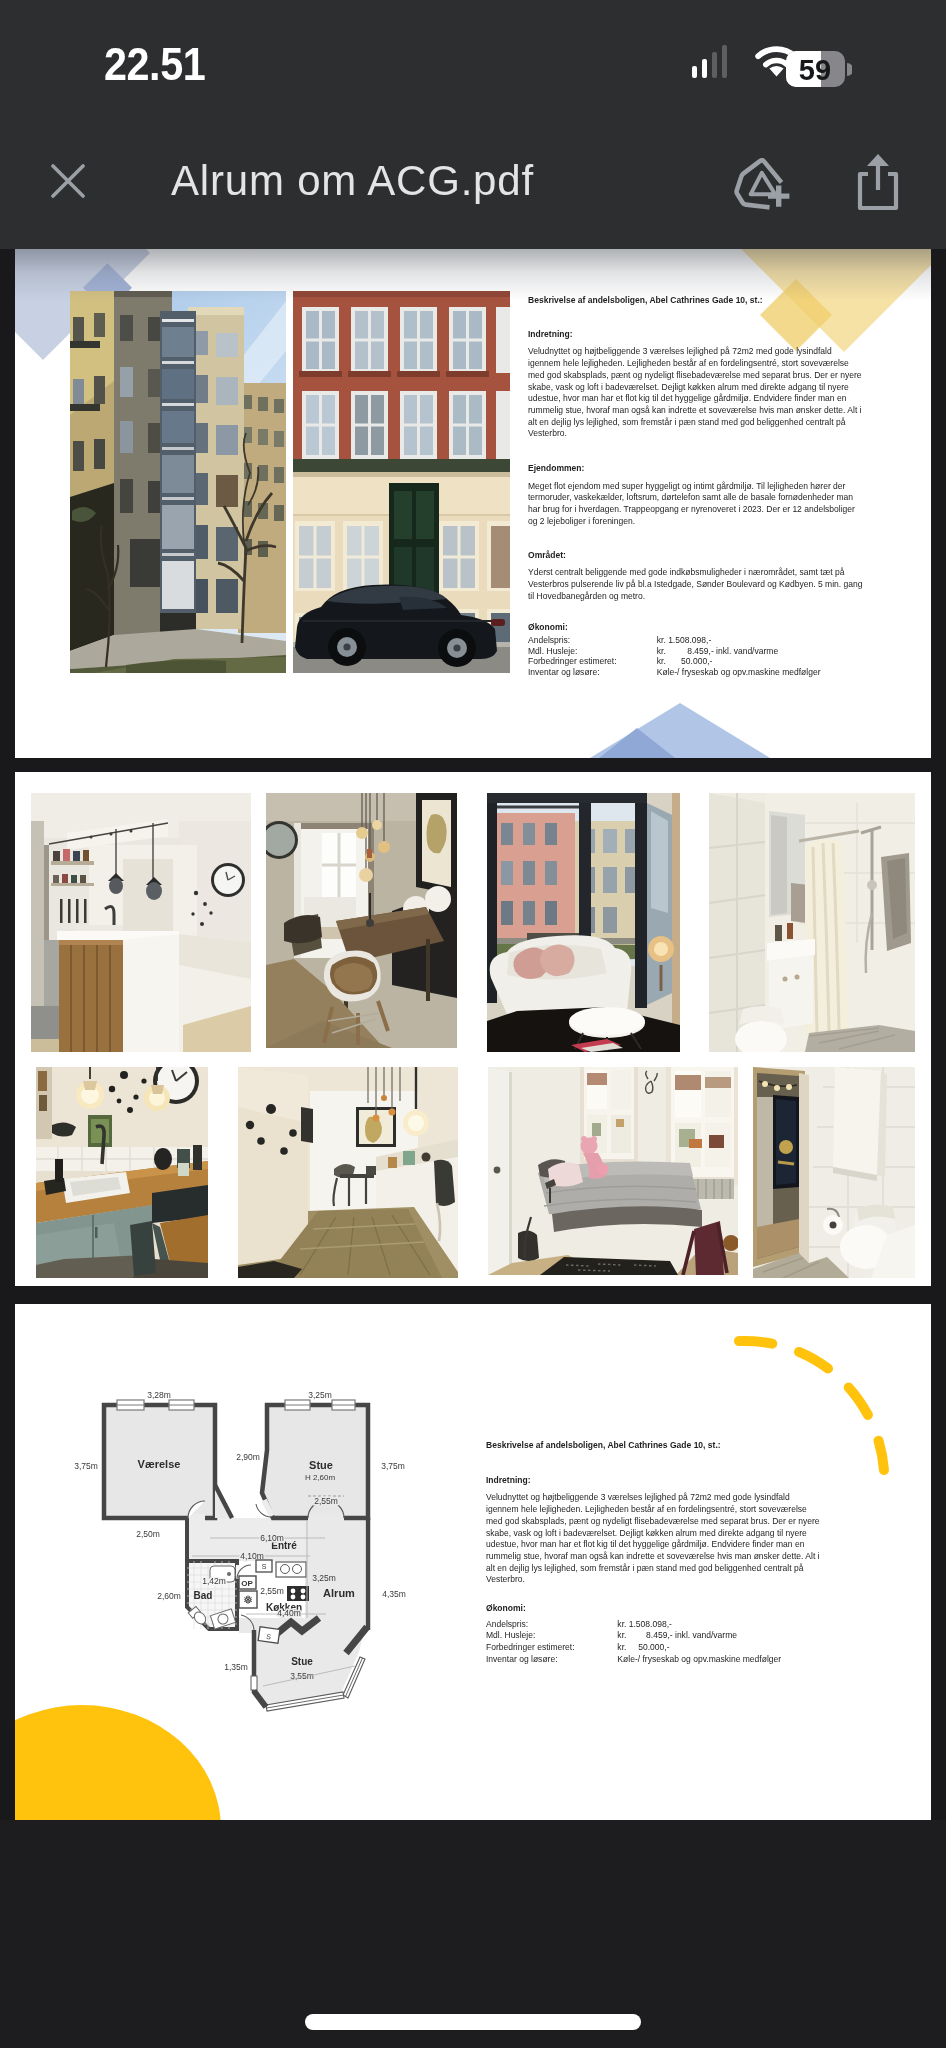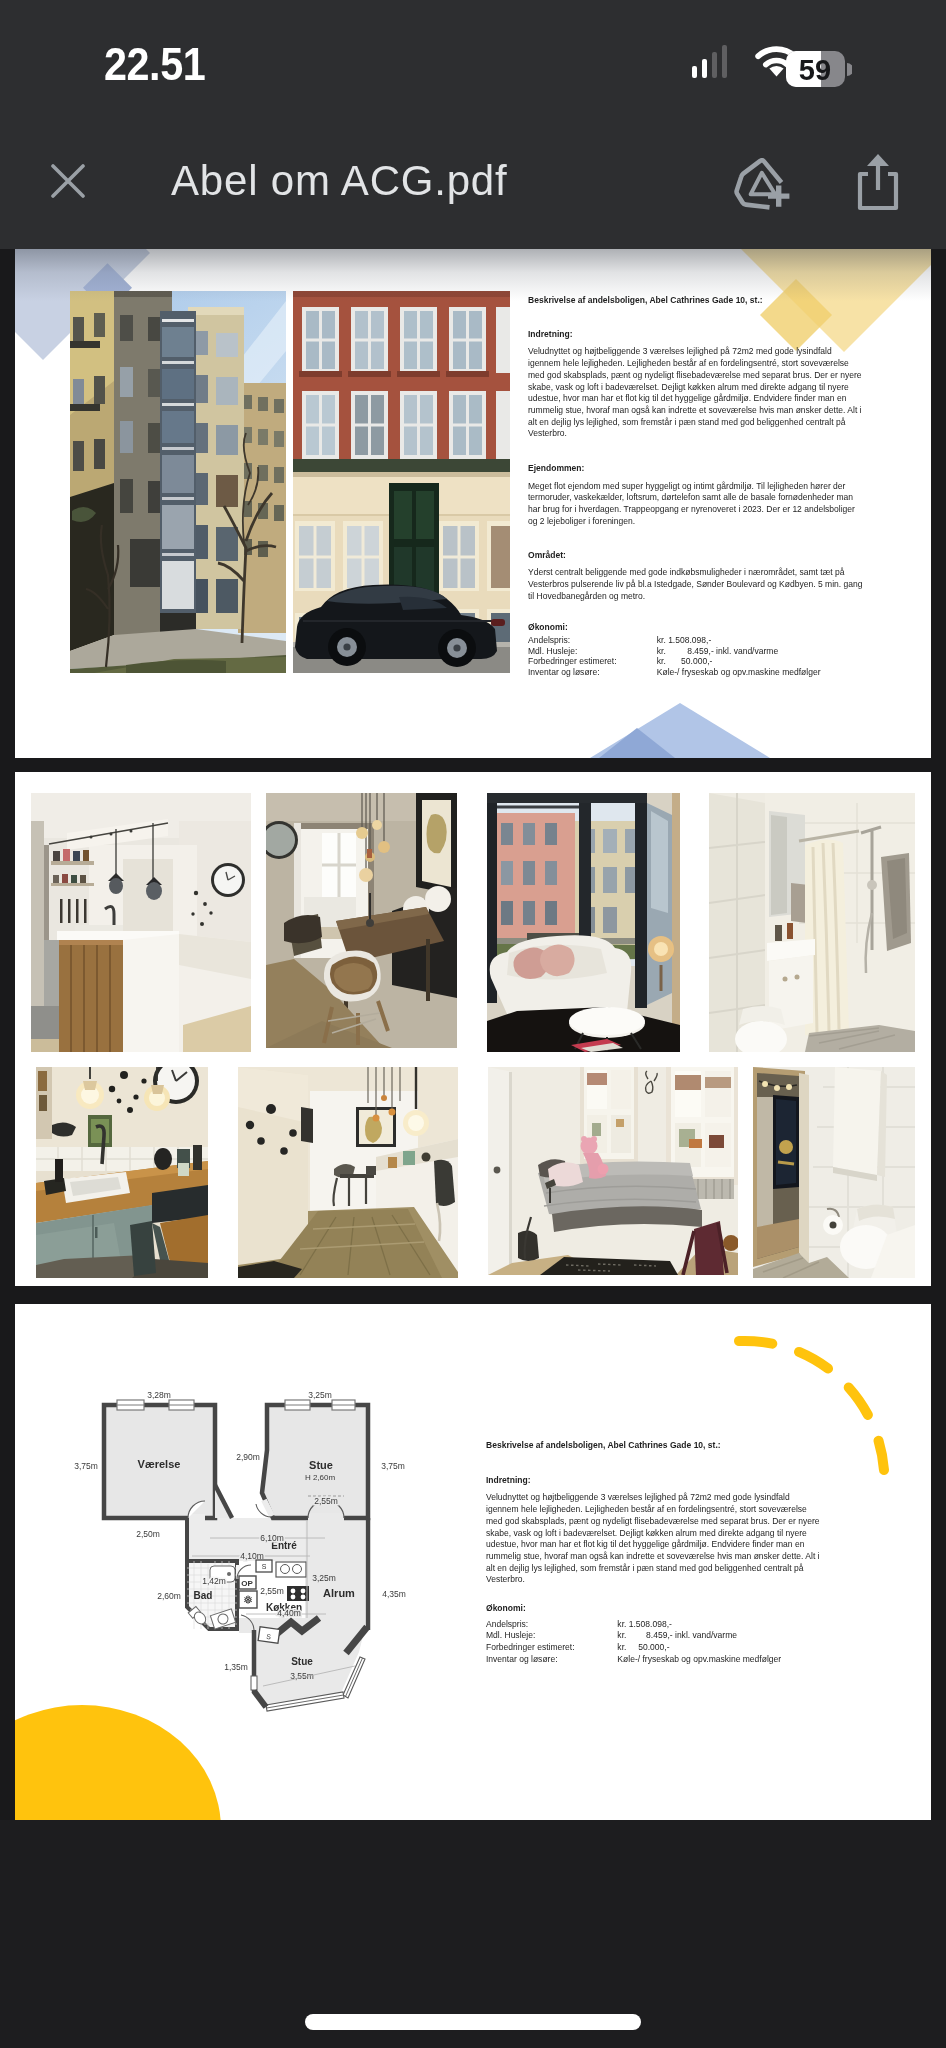--- a/index.html
+++ b/index.html
@@ -41,21 +41,21 @@
 <path d="M61 12 a6.5 6.5 0 0 1 0 13 z" fill="#87878b"></path>
 </svg>
 </div>
 
 <div class="abs" style="left:51px;top:164px;width:34px;height:34px;">
 <svg width="34" height="34" viewBox="0 0 34 34">
 <path d="M2 2 L32 32 M32 2 L2 32" stroke="#9aa0a6" stroke-width="3.6" stroke-linecap="round"></path>
 </svg>
 </div>
 
-<div class="abs" style="left:171px;top:157px;color:#e2e4e6;font-size:42px;letter-spacing:0.8px;">Abel om ACG.pdf</div>
+<div class="abs" style="left:171px;top:157px;color:#e2e4e6;font-size:42px;letter-spacing:0.8px;">Alrum om ACG.pdf</div>
 
 <div class="abs" style="left:733px;top:158px;width:58px;height:55px;">
 <svg width="58" height="55" viewBox="0 0 58 55">
 <path d="M48.5 24.5 L31 3.4 Q29.4 1.4 27.2 2.9 L10.3 15.6 Q8.8 16.8 8.3 18.6 L3.7 32.6 Q3.2 34.4 4.3 36.1 L9.7 44.7 Q10.8 46.4 12.9 46.6 L36.5 49.4" fill="none" stroke="#9aa0a6" stroke-width="4.6" stroke-linejoin="round"></path>
 <path d="M28.8 14.8 L42.2 36.3 L17.6 36.3 Z" fill="none" stroke="#9aa0a6" stroke-width="4" stroke-linejoin="round"></path>
 <path d="M45.7 27.5 V48.8 M35 38.1 H56.4" stroke="#9aa0a6" stroke-width="5.4"></path>
 </svg>
 </div>
 
 <div class="abs" style="left:856px;top:150px;width:44px;height:62px;">

